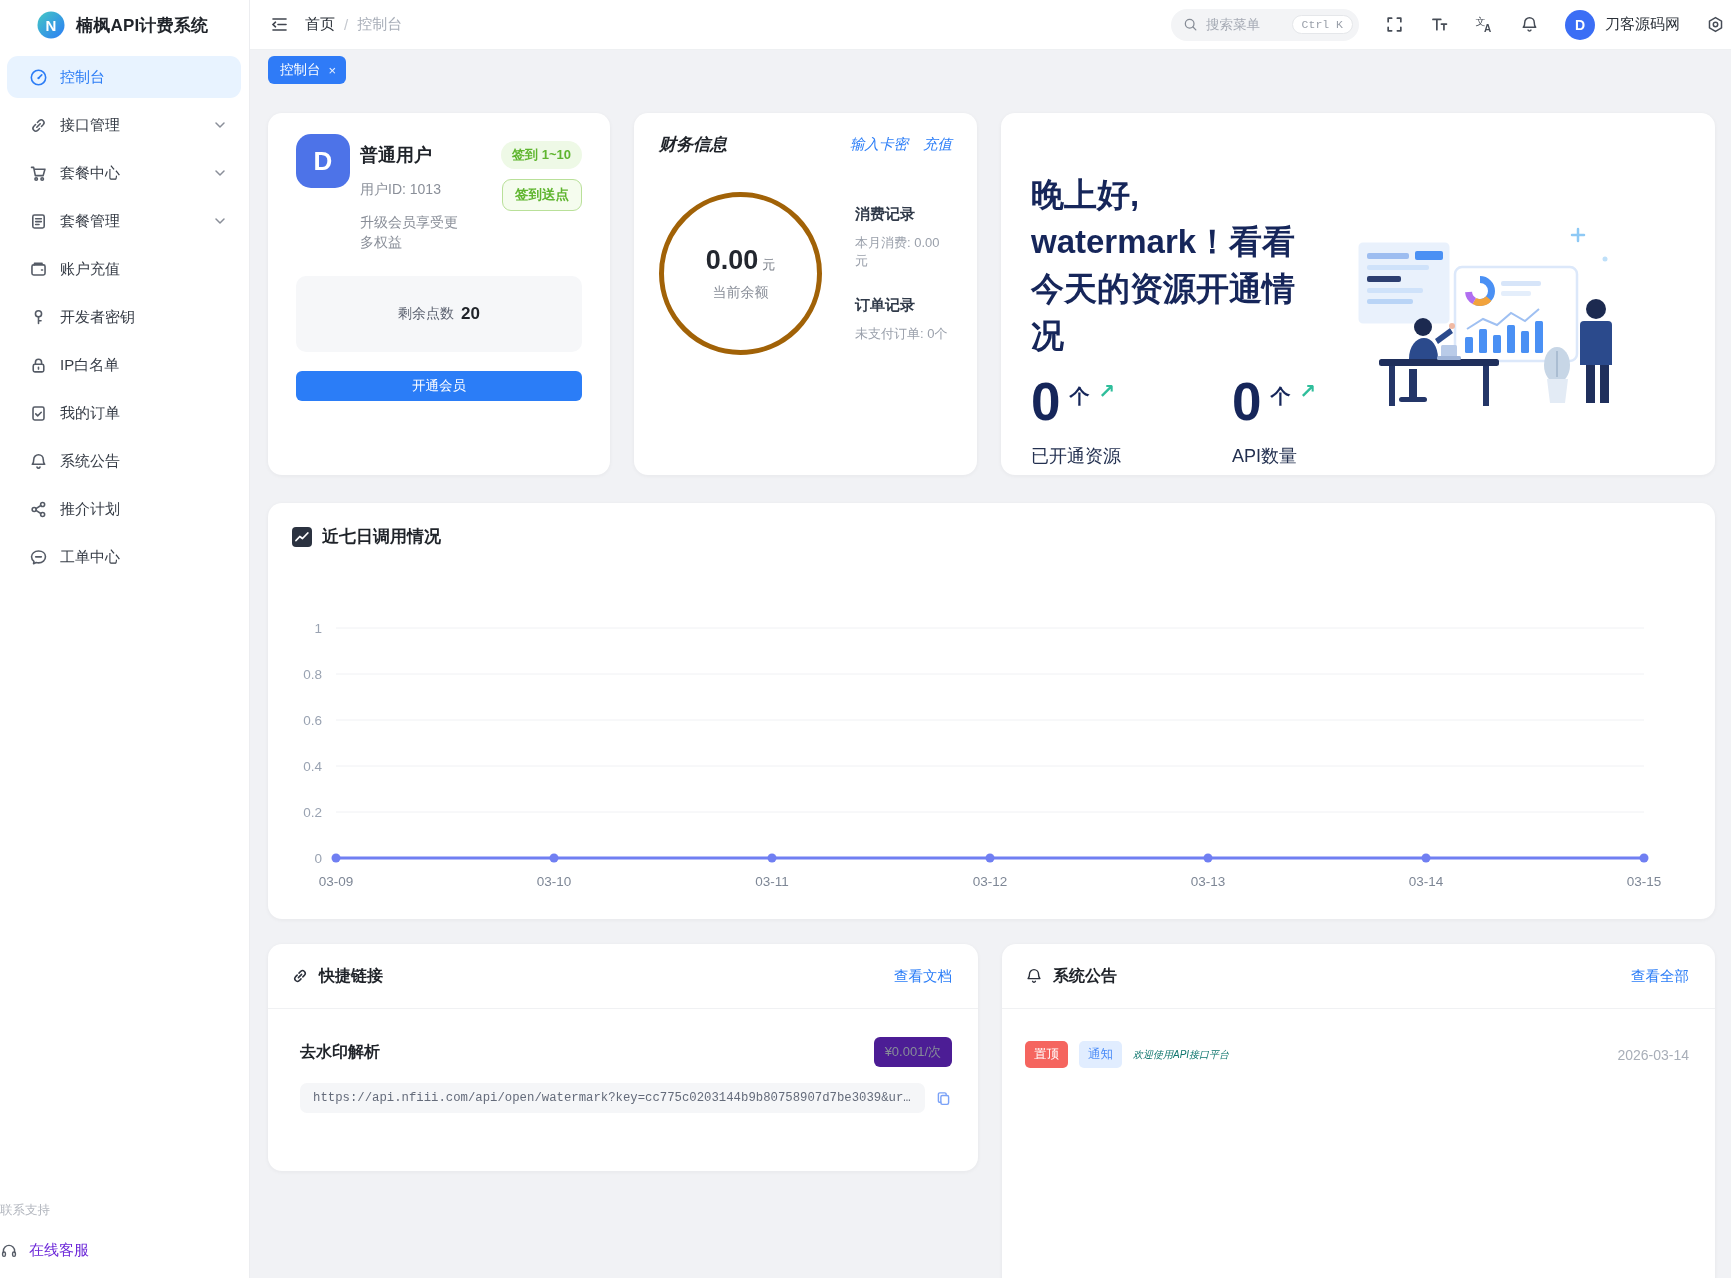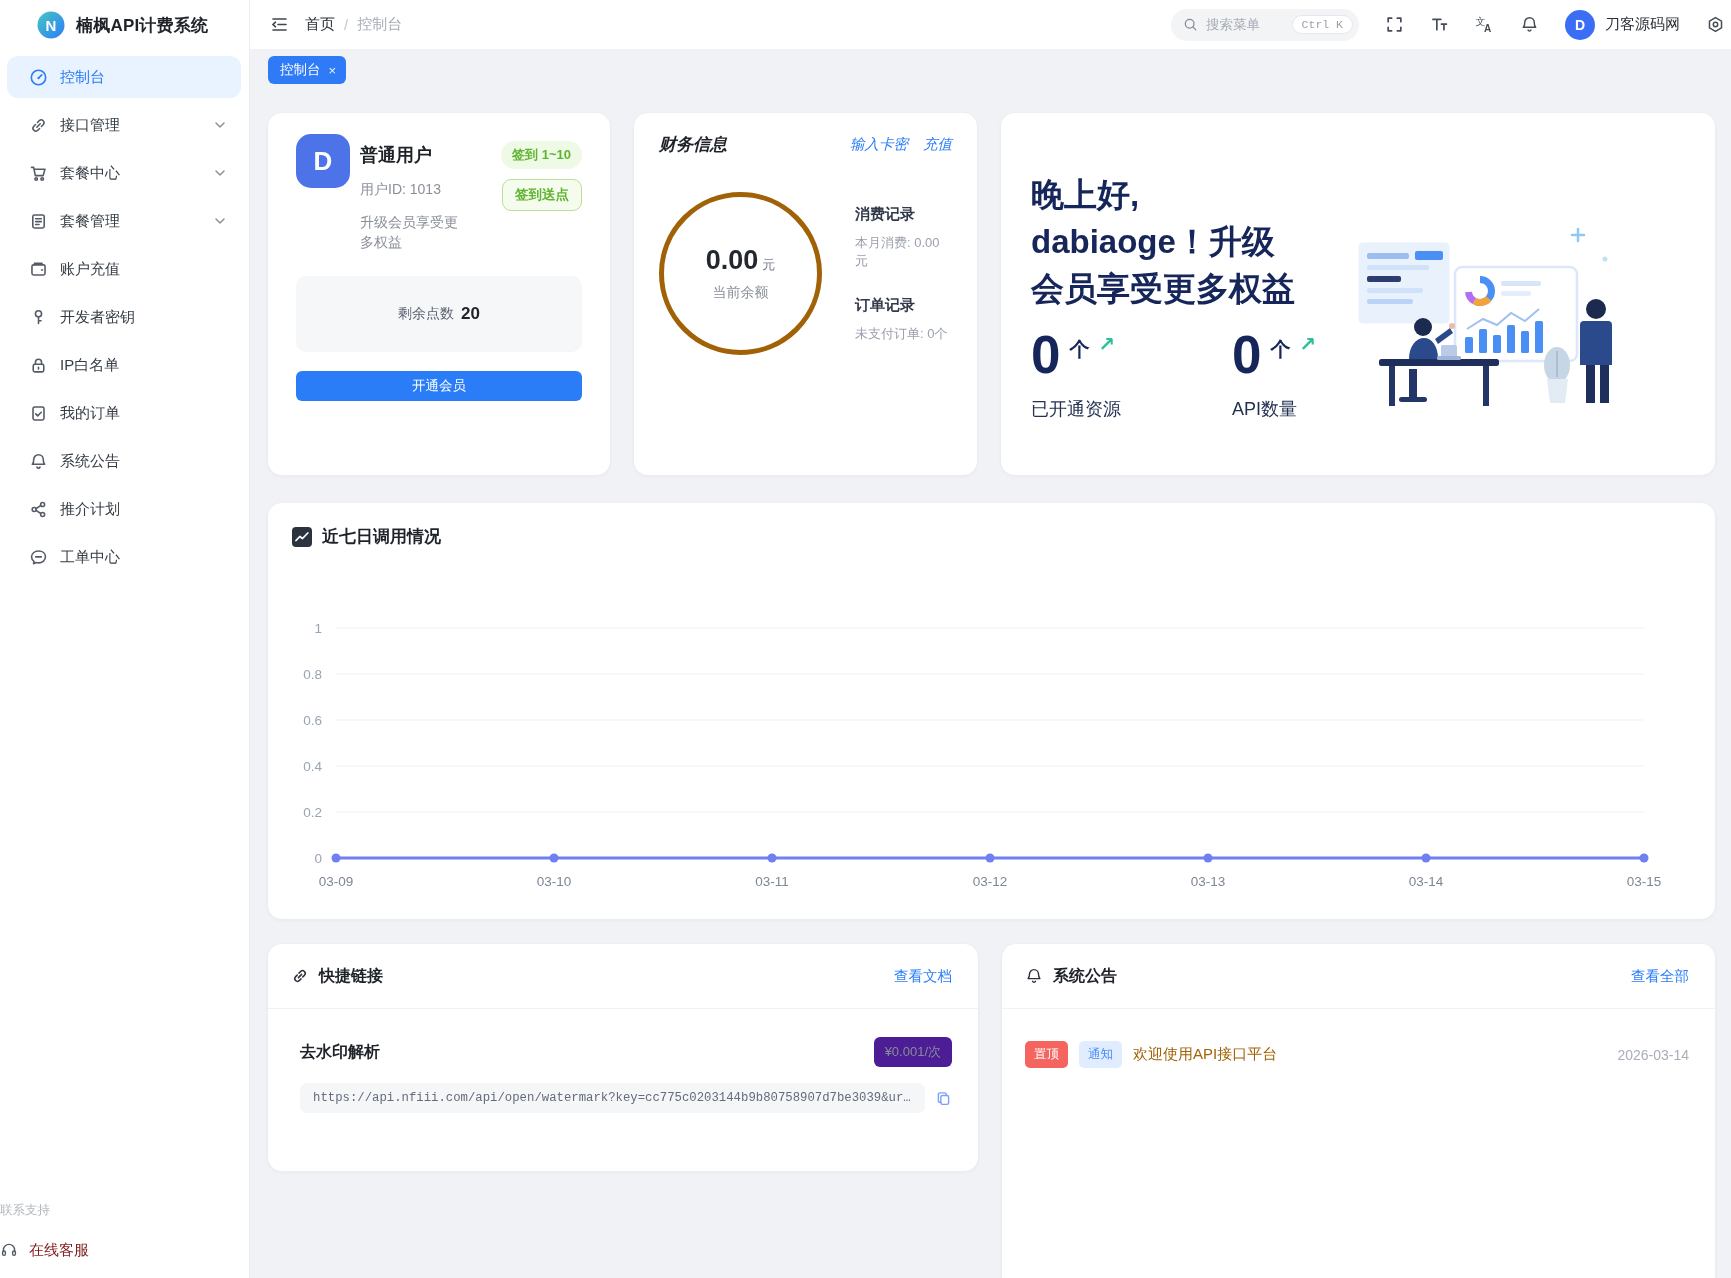--- a/index.html
+++ b/index.html
@@ -16,21 +16,21 @@
   .side-item { display:flex; align-items:center; height:42px; margin-bottom:6px; padding:0 14px 0 22px; border-radius:11px; color:#363c46; cursor:pointer; }
   .side-item .side-icon { width:19px; height:19px; margin-right:12px; color:#555b66; display:flex; align-items:center; }
   .side-item .side-icon svg { width:19px; height:19px; }
   .side-label { font-size:15px; flex:1; }
   .side-chevron { color:#8a8f99; display:flex; }
   .side-chevron svg { width:14px; height:14px; }
   .side-item.active { background:#e8f3ff; color:#2b7cf6; }
   .side-item.active .side-icon { color:#2b7cf6; }
   .side-footer { position:absolute; left:0; right:16px; bottom:18px; }
   .support-label { font-size:12.5px; color:#b3b7bf; margin-bottom:22px; }
-  .online-service { display:flex; align-items:flex-start; gap:11px; font-size:15px; color:#7f1d1d; cursor:pointer; }
+  .online-service { display:flex; align-items:flex-end; gap:11px; font-size:15px; color:#6d28d9; cursor:pointer; }
   .online-service svg { width:18px; height:18px; color:#555b66; }
 
   
   .header { position:absolute; left:250px; top:0; width:1481px; height:50px; background:#fff; border-bottom:1px solid #eef0f2; display:flex; align-items:center; padding:0 6px 0 20px; z-index:4; }
   .collapse-btn { display:flex; align-items:center; color:#40454f; cursor:pointer; margin-right:16px; }
   .collapse-btn svg { width:19px; height:19px; }
   .breadcrumb { display:flex; align-items:center; gap:9px; font-size:15px; }
   .bc-home { color:#2a3038; cursor:pointer; }
   .bc-sep { color:#c4c8cf; }
   .bc-cur { color:#a8aeb8; }
@@ -114,21 +114,21 @@
   .ql-row1 { display:flex; align-items:center; }
   .ql-name { font-size:16px; font-weight:700; color:#1f2329; }
   .ql-price { margin-left:auto; background:#4c1d95; color:#878d98; font-size:13px; border-radius:6px; padding:6px 11px; }
   .ql-row2 { display:flex; align-items:center; gap:10px; margin-top:16px; }
   .ql-url { flex:1; height:30px; background:#f5f6f8; border-radius:7px; padding:0 13px; display:flex; align-items:center; font-family:"Liberation Mono","DejaVu Sans Mono",monospace; font-size:12.3px; color:#646b7a; white-space:nowrap; overflow:hidden; }
   .copy-btn { display:flex; color:#7ba2f7; cursor:pointer; }
   .copy-btn svg { width:17px; height:17px; }
   .notice-item { display:flex; align-items:center; gap:11px; padding:32px 26px 0 23px; }
   .badge-pin { background:#f5655f; color:#fff; font-size:12.5px; border-radius:5px; padding:5px 9px; }
   .badge-type { background:#e1edff; color:#4a8bf7; font-size:12.5px; border-radius:5px; padding:5px 9px; }
-  .notice-text { font-size:15px; color:#a16207; cursor:pointer; }
+  .notice-text { font-size:10px; color:#0f766e; cursor:pointer;font-style:italic; }
   .notice-date { margin-left:auto; font-size:14px; color:#a8aeb8; }
 </style>
 </head>
 <body>
 
 <div class="page">
 
   <aside class="sidebar">
     <div class="logo-row">
       <svg class="logo-badge" viewBox="0 0 30 30">
@@ -411,21 +411,21 @@
             </div>
             <div class="blk">
               <div class="blk-title">订单记录</div>
               <div class="blk-detail">未支付订单: 0个</div>
             </div>
           </div>
         </div>
       </section>
 
       <section class="card greet-card">
-        <div class="greet-text">晚上好, dabiaoge！升级会员享受更多权益</div>
+        <div class="greet-text">晚上好, watermark！看看今天的资源开通情况</div>
         <div class="greet-stats">
           <div class="gstat">
             <div class="gstat-row">
               <span class="gstat-value">0</span>
               <span class="gstat-unit">个</span>
               <span class="gstat-arrow">↗</span>
             </div>
             <div class="gstat-label">已开通资源</div>
           </div>
           <div class="gstat">

